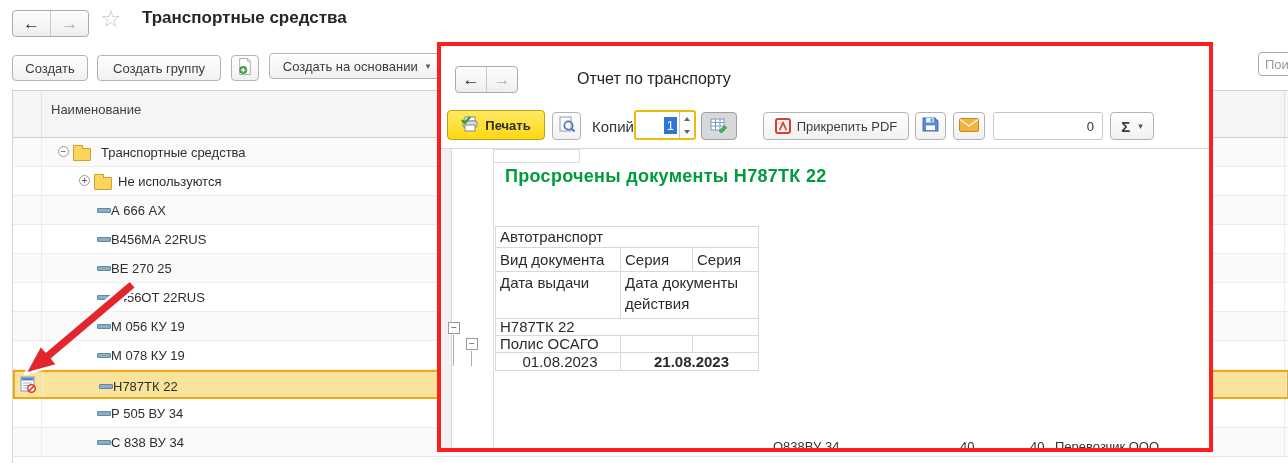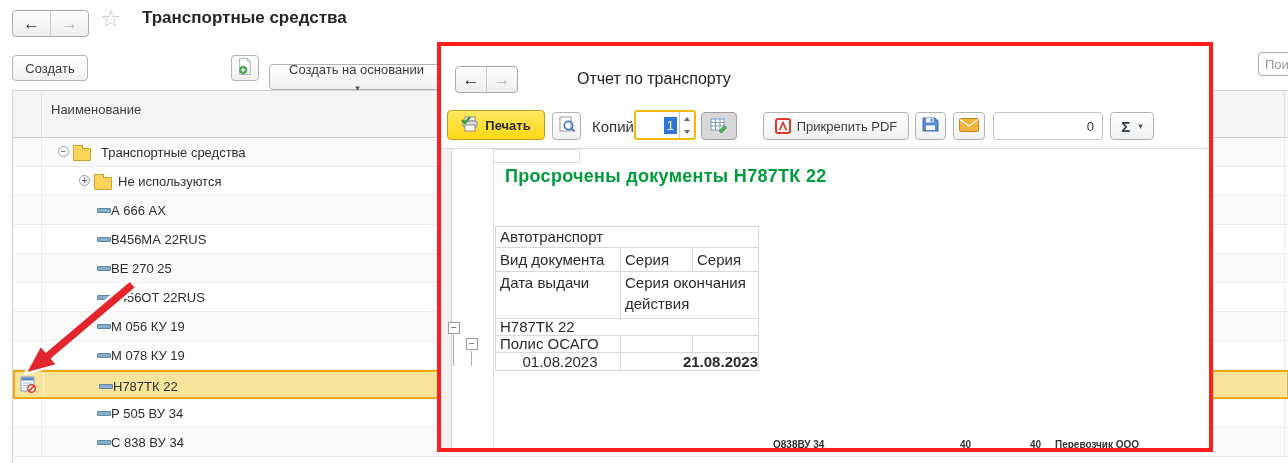--- a/index.html
+++ b/index.html
@@ -93,54 +93,57 @@
   .r-title{position:absolute;left:64px;top:120px;font-size:18px;font-weight:bold;color:#009B3C;letter-spacing:.3px;white-space:nowrap;}
   table.rep{position:absolute;left:54px;top:180px;border-collapse:collapse;table-layout:fixed;}
   table.rep td{border:1px solid #D8D8D8;padding:0 0 0 4px;font-size:15px;color:#2B2B2B;
                vertical-align:top;overflow:hidden;white-space:normal;}
   td.sec{height:20px;line-height:20px;margin-top:32px;}
   td.h1{height:23px;line-height:23px;}
   td.h2{height:46px;line-height:21px;padding-top:1px;}
   td.grp{font-size:12px;height:16px;line-height:16px;}
   td.grp2{padding-left:18px;}
   td.dt{font-size:13.5px;height:17px;line-height:17px;text-align:center;}
-  td.dt-exp{font-size:13.5px;height:17px;line-height:17px;color:#FF0000;font-weight:bold;text-align:right;margin-left:48px;}
+  td.dt-exp{font-size:13.5px;height:17px;line-height:17px;color:#FF0000;font-weight:bold;text-align:center;margin-left:48px;}
   .tbox{position:absolute;width:12px;height:12px;border:1px solid #9A9A9A;background:#fff;box-sizing:border-box;
         font-size:10px;line-height:10px;text-align:center;color:#555;}
   .tline{position:absolute;width:1px;background:#ACACAC;}
-  .clip-row{position:absolute;top:393px;left:0;width:768px;height:16px;font-size:10px;color:#333;font-weight:bold;}
+  .clip-row{position:absolute;top:393px;left:0;width:768px;height:16px;font-size:13px;color:#333;}
   .clip-row span{position:absolute;white-space:nowrap;}
 </style>
 </head>
 <body>
 
 <div class="stage">
 
   <div class="navgrp m-nav">
     <div class="navbtn">←</div>
     <div class="navbtn dis">→</div>
   </div>
   <div class="star">☆</div>
   <div class="m-title">Транспортные средства</div>
 
   <div class="btn" style="left:12px;top:55px;width:76px;">
     <span>Создать</span>
+  </div>
+  <div class="btn" style="left:97px;top:55px;width:124px;">
+    <span>Создать группу</span>
   </div>
   <div class="btn" style="left:231px;top:55px;width:28px;">
     <span>
       <svg width="16" height="19" viewBox="0 0 18 20">
         <path d="M3 1 H12 L15 4 V19 H3 Z" fill="#fff" stroke="#97A7B7"></path>
         <path d="M12 1 L12 4 L15 4" fill="#E8EEF4" stroke="#97A7B7"></path>
         <circle cx="7" cy="14" r="4.5" fill="#3FA43F"></circle>
         <line x1="7" y1="11.6" x2="7" y2="16.4" stroke="#fff" stroke-width="1.6"></line>
         <line x1="4.6" y1="14" x2="9.4" y2="14" stroke="#fff" stroke-width="1.6"></line>
       </svg>
     </span>
   </div>
-  <div class="btn" style="left:269px;top:64px;width:175px;flex-direction:column;">
+  <div class="btn" style="left:269px;top:53px;width:175px;">
     <span>Создать на основании</span>
     <span class="caret">▾</span>
   </div>
   <input class="search" placeholder="Пои" style="">
 
   <div class="ltable">
     <div class="lhead">
       <span class="htxt">Наименование</span>
       <span class="colline" style="left:28px;"></span>
       <span class="colline" style="left:1271px;"></span>
@@ -313,21 +316,21 @@
             <tr>
               <td class="sec" colspan="3">Автотранспорт</td>
             </tr>
         <tr>
           <td class="h1">Вид документа</td>
           <td class="h1">Серия</td>
           <td class="h1">Серия</td>
         </tr>
         <tr>
           <td class="h2">Дата выдачи</td>
-          <td class="h2" colspan="2">Серия окончания действия</td>
+          <td class="h2" colspan="2">Дата документы действия</td>
         </tr>
         <tr>
               <td class="grp" colspan="3">Н787ТК 22</td>
             </tr>
         <tr>
           <td class="grp grp2">Полис ОСАГО</td>
           <td class="grp"></td>
               <td class="grp"></td>
         </tr>
         <tr>

